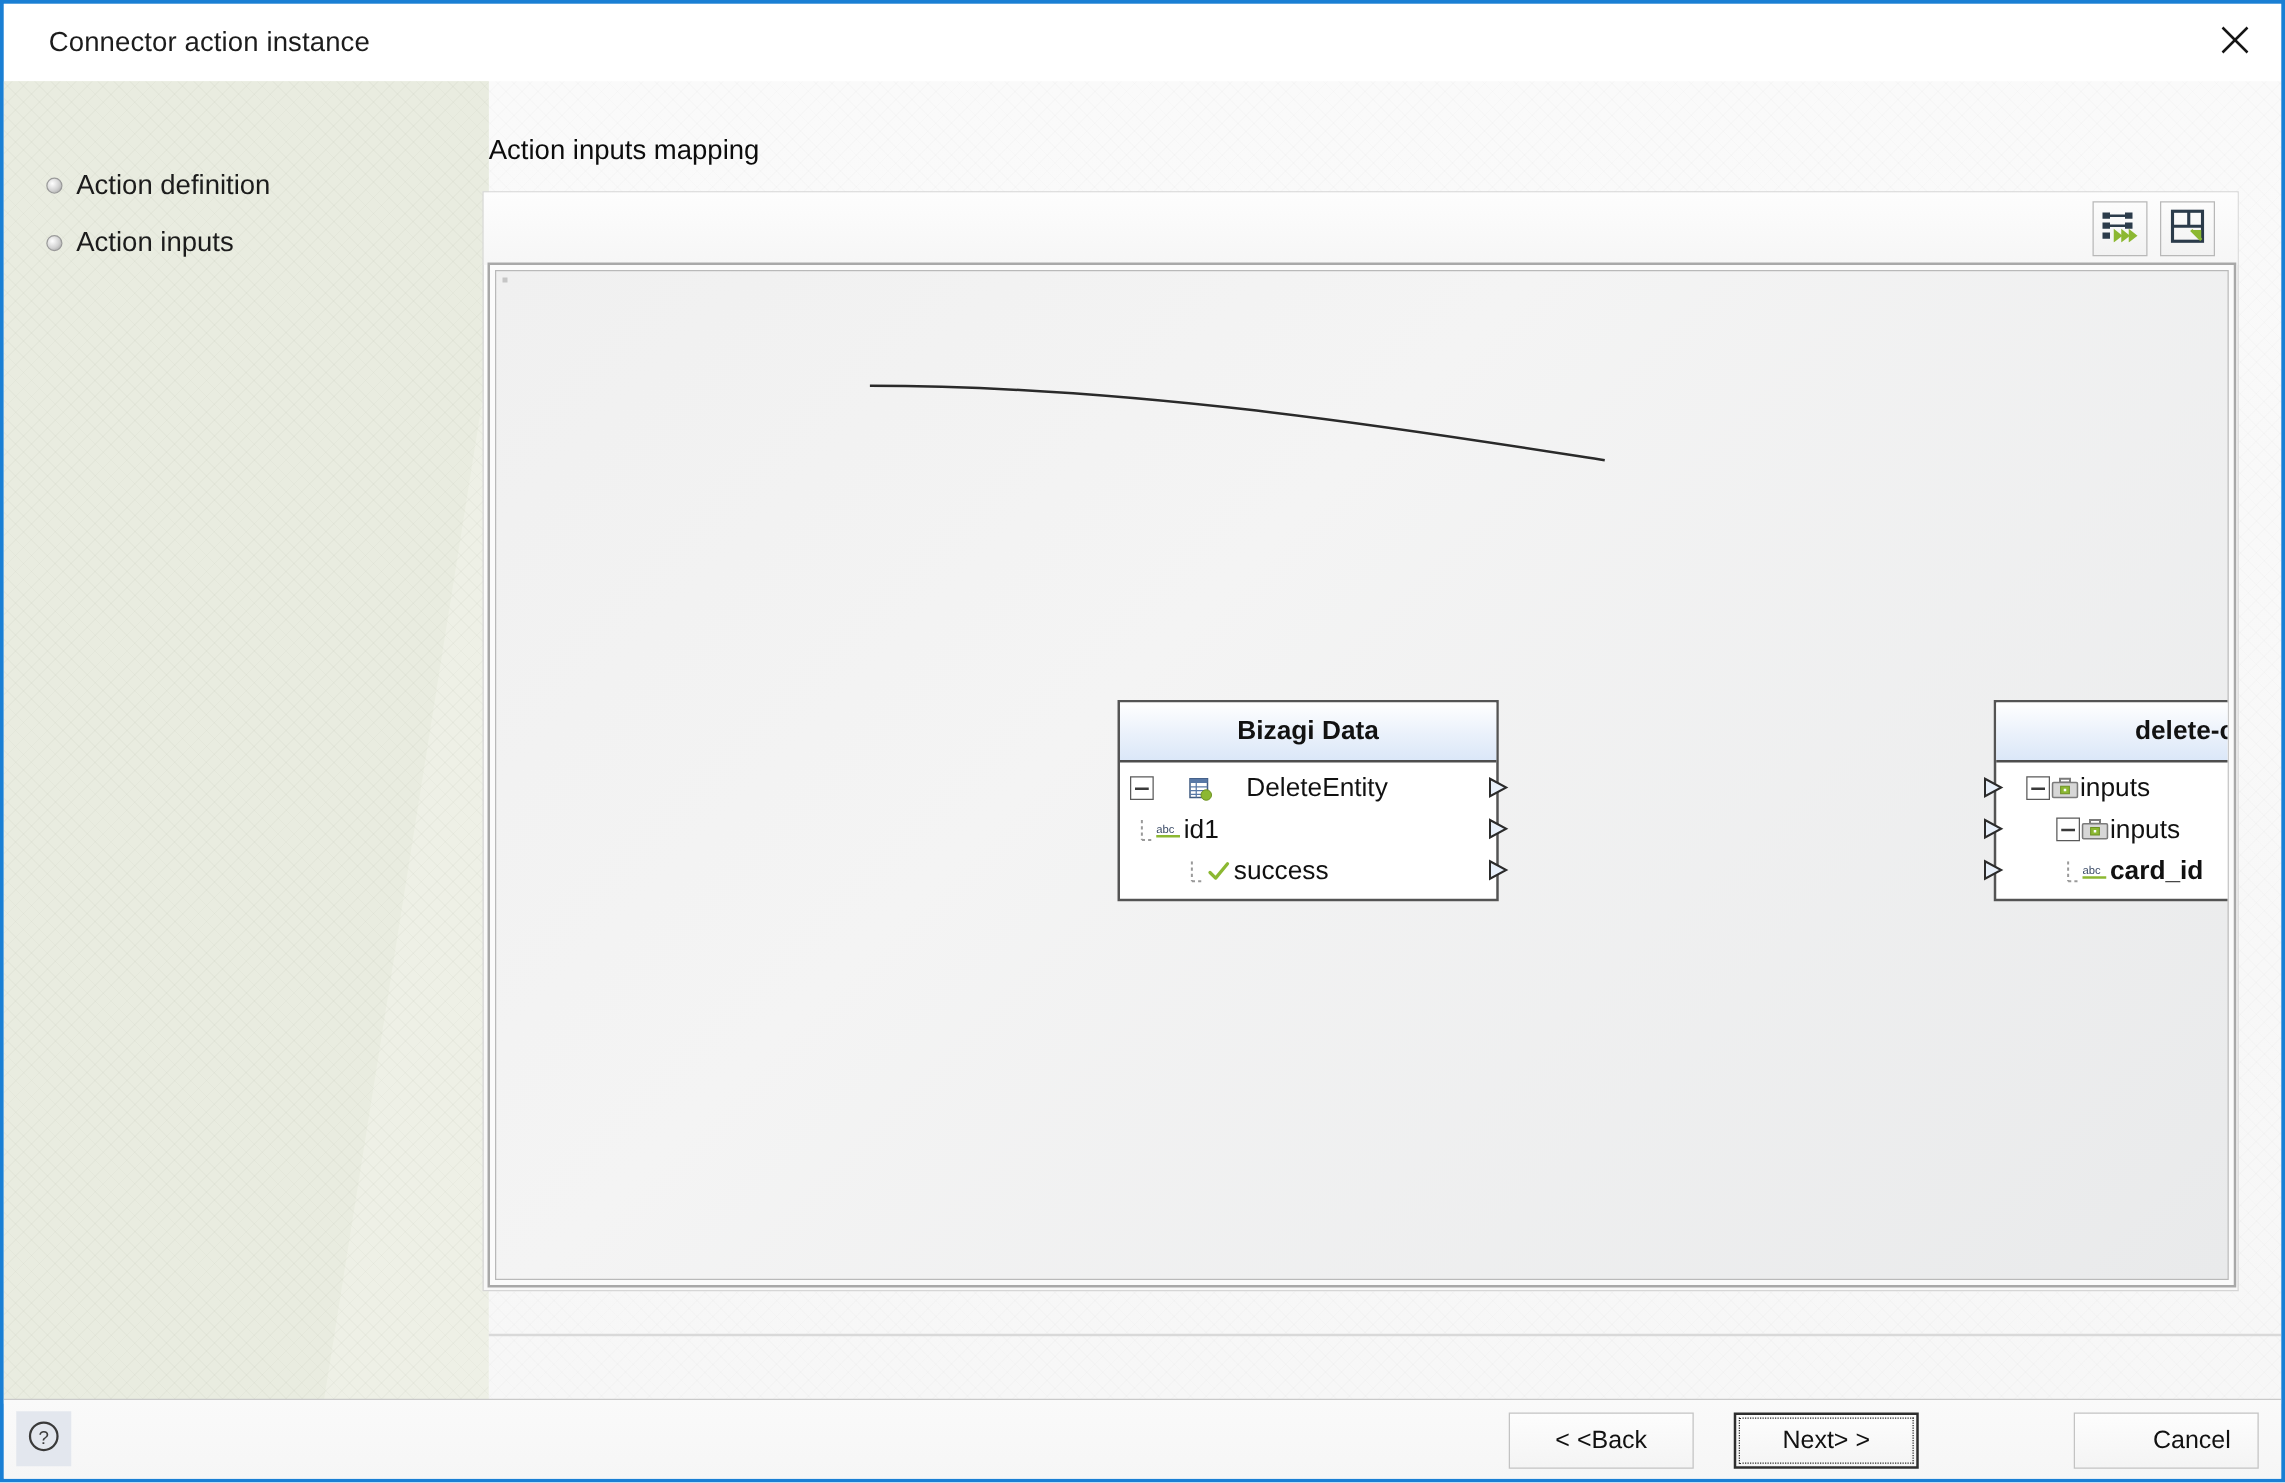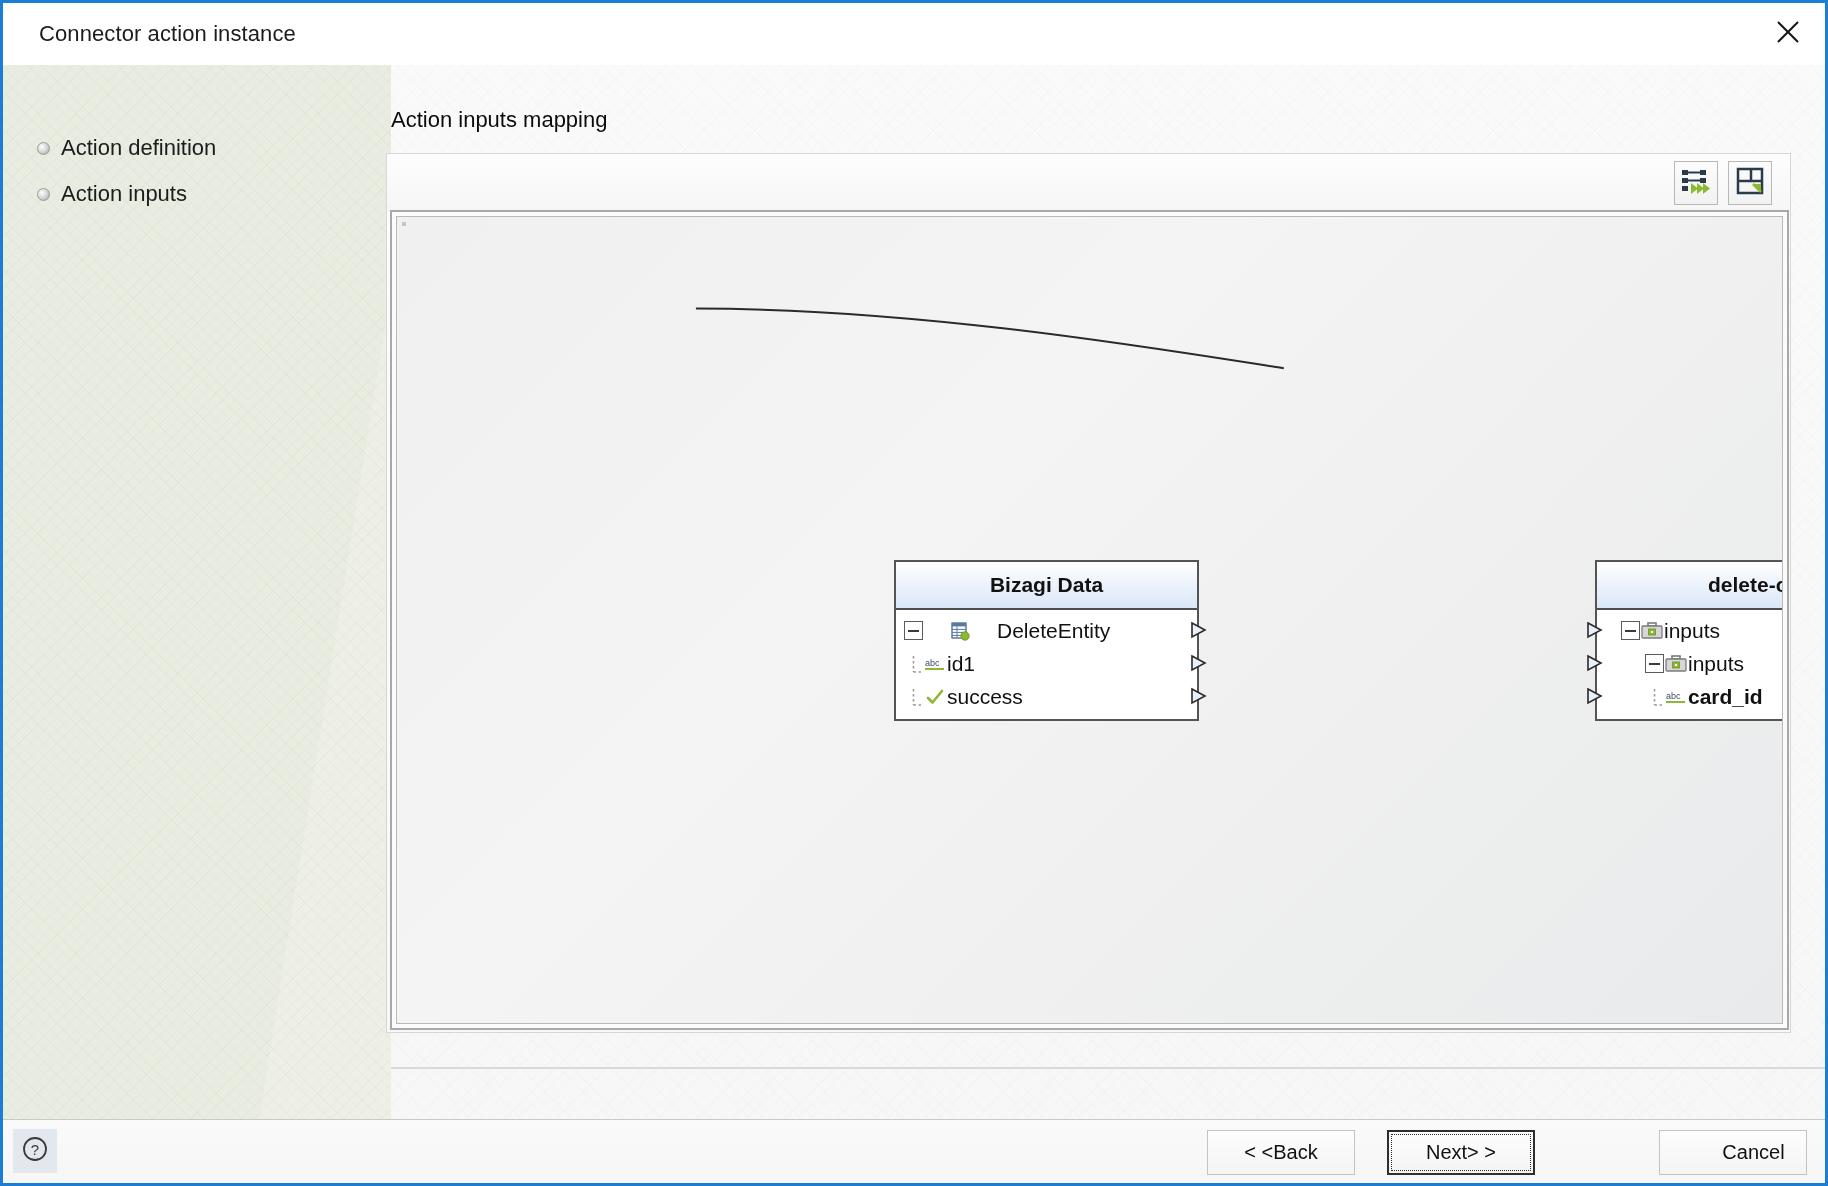--- a/index.html
+++ b/index.html
@@ -448,21 +448,21 @@
                     </svg>
                   </span>
                   <span class="tree-label">id1</span>
                   <span class="port port-right" style="top:7px;">
                     <svg width="18" height="18" viewBox="0 0 18 18">
                       <path d="M2 2 L15 9 L2 16 Z" fill="#e8f0fa" stroke="#2b2b2b" stroke-width="1.6"></path>
                     </svg>
                   </span>
                 </div>
 
-                <div class="tree-row" style="padding-left:8px;">
+                <div class="tree-row" style="padding-left:8px;margin-left:40px;">
                   <span style="width:19px;flex:0 0 auto;position:relative;">
                     <svg width="19" height="33" viewBox="0 0 19 33" style="position:absolute;left:0;top:-8px;">
                       <line x1="9.5" y1="0" x2="9.5" y2="16" stroke="#9a9a9a" stroke-width="1.6" stroke-dasharray="2.5,2.5"></line>
                       <line x1="9.5" y1="16" x2="19" y2="16" stroke="#9a9a9a" stroke-width="1.6" stroke-dasharray="2.5,2.5"></line>
                     </svg>
                   </span>
                   <span class="icon-slot">
                     <svg width="20" height="18" viewBox="0 0 20 18">
                       <path d="M3 10 L7.5 14.5 L17 3" fill="none" stroke="#8cb832" stroke-width="2.6" stroke-linecap="round" stroke-linejoin="round"></path>
                     </svg>

